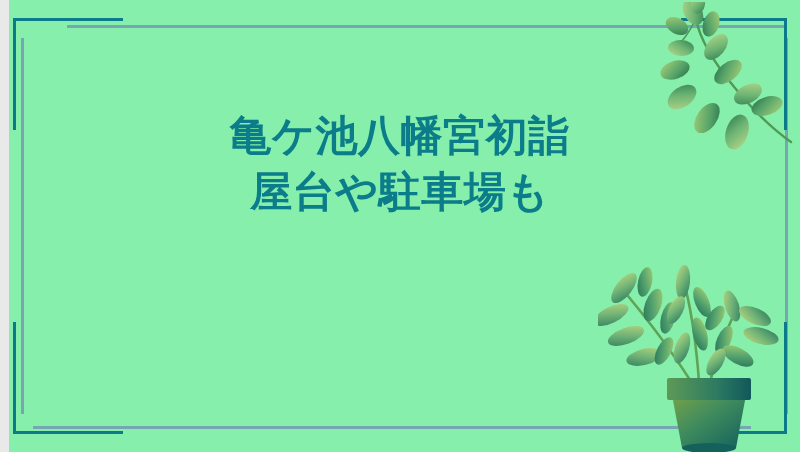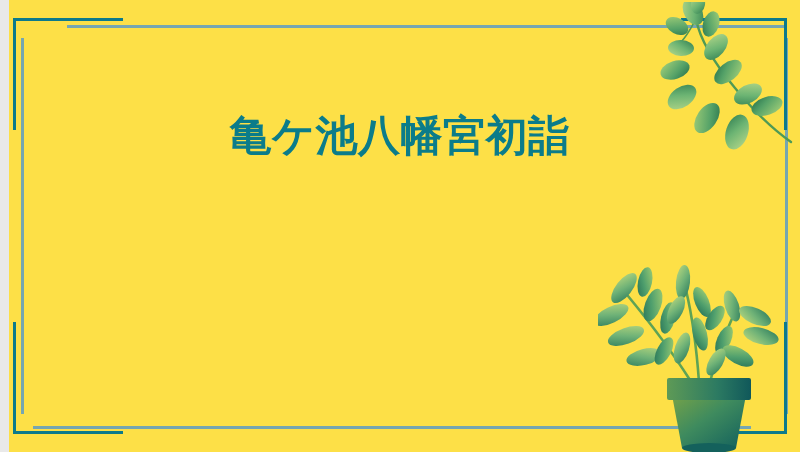--- a/index.html
+++ b/index.html
@@ -10,21 +10,21 @@
     width: 800px;
     height: 452px;
     overflow: hidden;
     font-family: "DejaVu Sans", "Liberation Sans", sans-serif;
   }
 
   #canvas {
     position: relative;
     width: 800px;
     height: 452px;
-    background: #fde047;
+    background: #86efac;
     overflow: hidden;
   }
 
   
   .left-gutter {
     position: absolute;
     left: 0;
     top: 0;
     width: 9px;
     height: 452px;
@@ -128,20 +128,21 @@
   <div class="frame-light-left"></div>
   <div class="frame-light-right"></div>
 
   <div class="bracket bracket-tl"></div>
   <div class="bracket bracket-tr"></div>
   <div class="bracket bracket-bl"></div>
   <div class="bracket bracket-br"></div>
 
   <div class="title-block">
     <span class="title-line">亀ケ池八幡宮初詣</span>
+    <span class="title-line">屋台や駐車場も</span>
   </div>
 
   <div class="art art-branch">
     <svg viewBox="0 0 150 160" width="150" height="160" xmlns="http://www.w3.org/2000/svg">
       <defs>
         <linearGradient id="lg1" x1="0" y1="0" x2="1" y2="1">
           <stop offset="0%" stop-color="#b9d98a"></stop>
           <stop offset="55%" stop-color="#6cb473"></stop>
           <stop offset="100%" stop-color="#2f7d51"></stop>
         </linearGradient>

